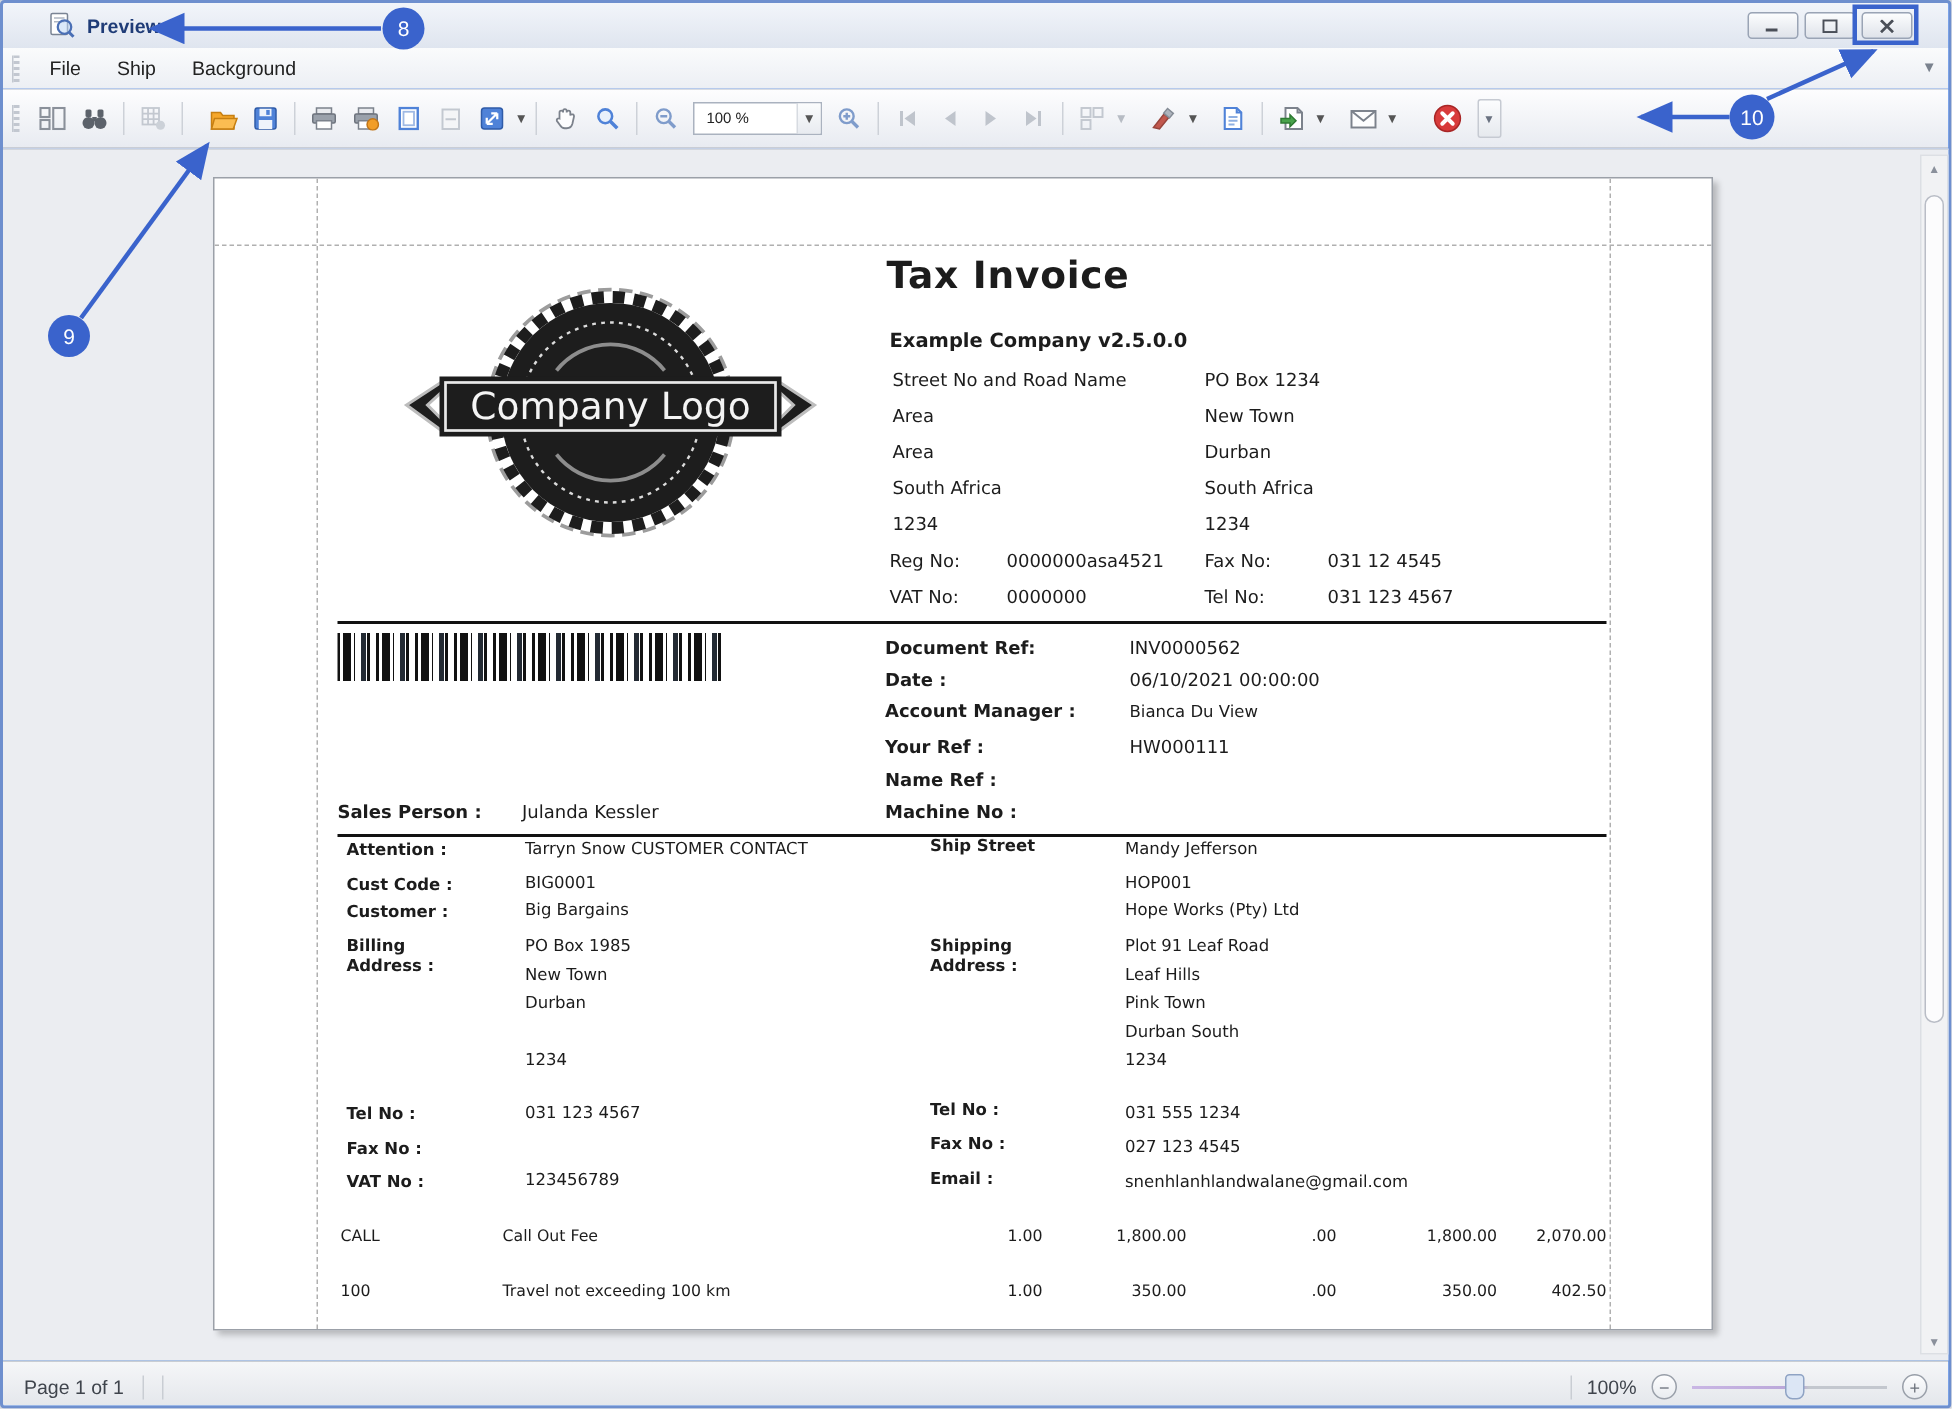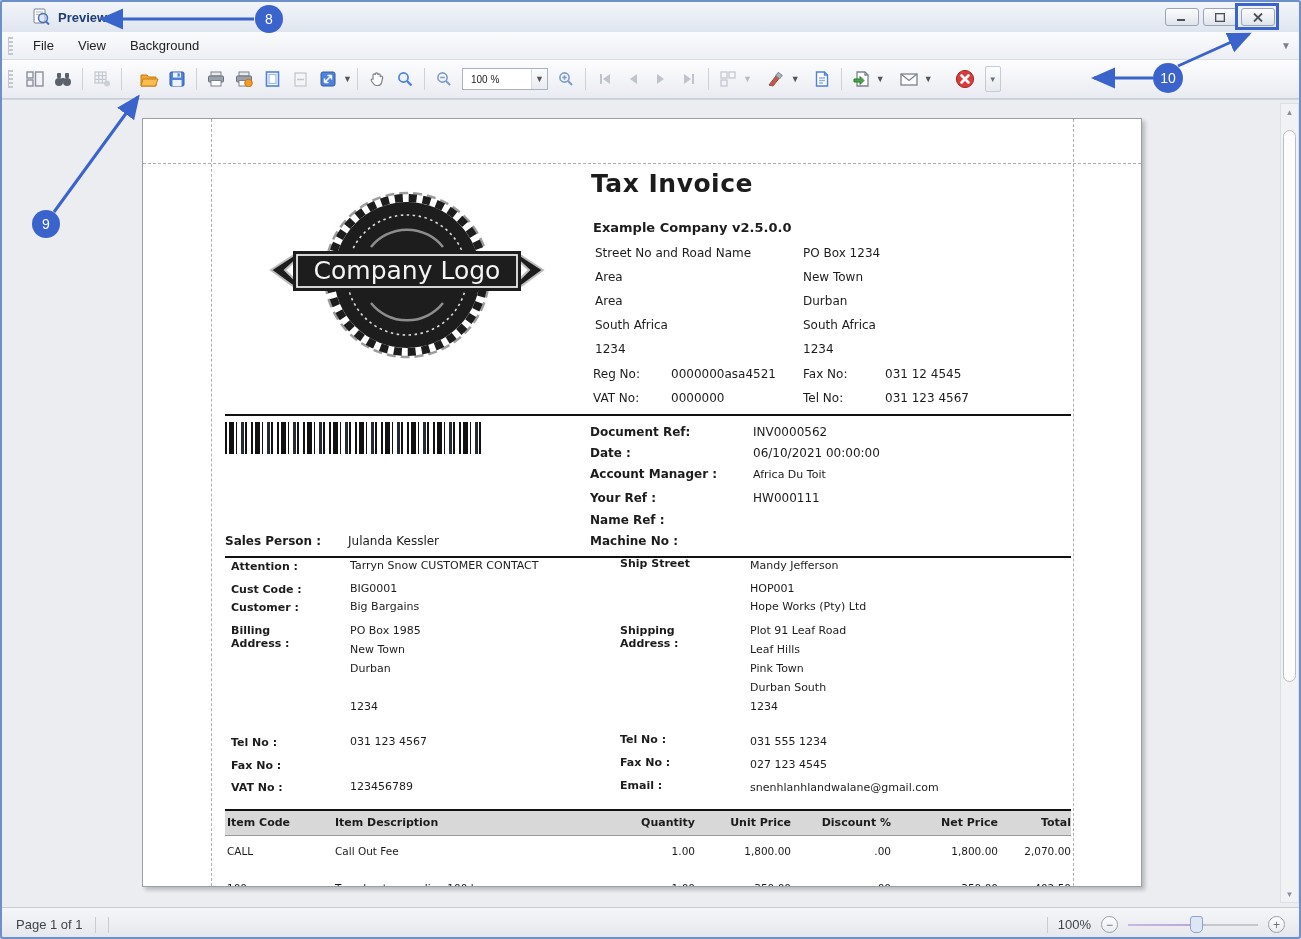--- a/index.html
+++ b/index.html
@@ -131,21 +131,21 @@
             <path d="M1 0.5 L9 8.5 M9 0.5 L1 8.5" stroke="#4a4f58" stroke-width="1.8"></path>
           </svg>
         </div>
     </div>
     <div class="close-hl"></div>
   </div>
 
   <div class="menubar">
     <div class="grip"></div>
     <div class="menu-item">File</div>
-    <div class="menu-item">View</div>
+    <div class="menu-item">Ship</div>
     <div class="menu-item">Background</div>
     <div class="menubar-overflow">▼</div>
   </div>
 
   <div class="toolbar">
     <div class="grip"></div>
 
     <div class="tbtn">
       <svg width="18" height="16" viewBox="0 0 18 16">
           <rect x="1" y="1" width="6" height="6" fill="none" stroke="#8a909a" stroke-width="1.4"></rect>
@@ -379,21 +379,21 @@
       <div class="abs inv-line" style="left:742px;top:272px;">031 123 4567</div>
 
       <div class="rule" style="top:295px;"></div>
 
       <div class="barcode"></div>
       <div class="abs inv-line b" style="left:447px;top:306px;">Document Ref:</div>
       <div class="abs inv-line" style="left:610px;top:306px;">INV0000562</div>
       <div class="abs inv-line b" style="left:447px;top:327px;">Date :</div>
       <div class="abs inv-line" style="left:610px;top:327px;">06/10/2021 00:00:00</div>
       <div class="abs inv-line b" style="left:447px;top:348px;">Account Manager :</div>
-      <div class="abs sm" style="left:610px;top:349px;">Africa Du Toit</div>
+      <div class="abs sm" style="left:610px;top:349px;">Bianca Du View</div>
       <div class="abs inv-line b" style="left:447px;top:372px;">Your Ref :</div>
       <div class="abs inv-line" style="left:610px;top:372px;">HW000111</div>
       <div class="abs inv-line b" style="left:447px;top:394px;">Name Ref :</div>
       <div class="abs inv-line b" style="left:447px;top:415px;">Machine No :</div>
       <div class="abs inv-line b" style="left:82px;top:415px;">Sales Person :</div>
       <div class="abs inv-line" style="left:205px;top:415px;">Julanda Kessler</div>
 
       <div class="rule" style="top:437px;"></div>
 
       <div class="abs sm b" style="left:88px;top:441px;">Attention :</div>
@@ -426,29 +426,20 @@
       <div class="abs sm" style="left:607px;top:562px;">Durban South</div>
       <div class="abs sm" style="left:607px;top:581px;">1234</div>
       <div class="abs sm b" style="left:477px;top:614px;">Tel No :</div>
       <div class="abs sm" style="left:607px;top:616px;">031 555 1234</div>
       <div class="abs sm b" style="left:477px;top:637px;">Fax No :</div>
       <div class="abs sm" style="left:607px;top:639px;">027 123 4545</div>
       <div class="abs sm b" style="left:477px;top:660px;">Email :</div>
       <div class="abs sm" style="left:607px;top:662px;">snenhlanhlandwalane@gmail.com</div>
 
       <div class="tbl">
-        <div class="tbl-head">
-          <div class="c1">Item Code</div>
-          <div class="c2">Item Description</div>
-          <div class="c3">Quantity</div>
-          <div class="c4">Unit Price</div>
-          <div class="c5">Discount %</div>
-          <div class="c6">Net Price</div>
-          <div class="c7">Total</div>
-        </div>
         <div class="tbl-row">
           <div class="c1">CALL</div>
           <div class="c2">Call Out Fee</div>
           <div class="c3">1.00</div>
           <div class="c4">1,800.00</div>
           <div class="c5">.00</div>
           <div class="c6">1,800.00</div>
           <div class="c7">2,070.00</div>
         </div>
         <div class="tbl-row" style="padding-top:16px;">

